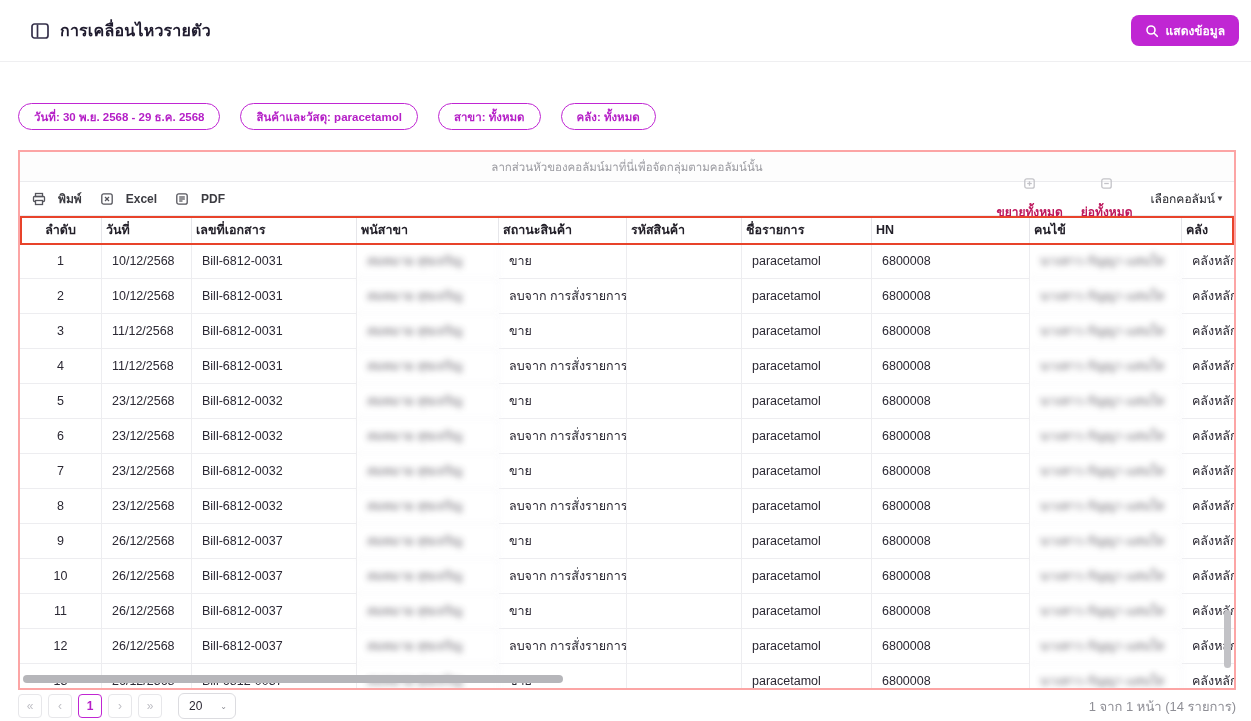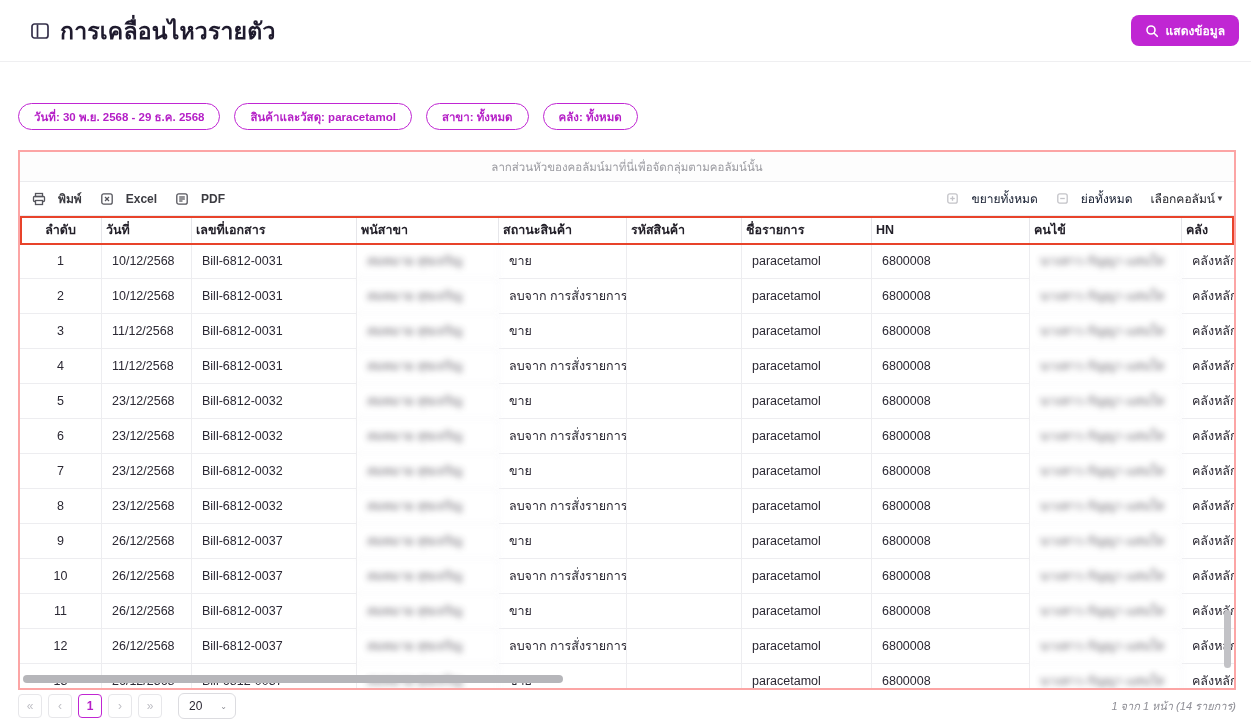--- a/index.html
+++ b/index.html
@@ -15,21 +15,21 @@
   .topbar {
     height: 62px;
     display: flex;
     align-items: center;
     justify-content: space-between;
     padding: 0 12px 0 30px;
     border-bottom: 1px solid #efeff1;
     background: #ffffff;
   }
   .title-wrap { display: flex; align-items: center; gap: 10px; }
-  .page-title { font-size: 23px; font-weight: bold; color: #1f1b2e; letter-spacing: .2px; }
+  .page-title { font-size: 16px; font-weight: bold; color: #1f1b2e; letter-spacing: .2px; }
   .title-icon { width: 20px; height: 20px; display: inline-flex; }
 
   .show-data-btn {
     background: #c026d3;
     color: #fff;
     border: none;
     border-radius: 8px;
     height: 31px;
     padding: 0 14px;
     font-size: 12px;
@@ -37,21 +37,21 @@
     display: inline-flex;
     align-items: center;
     gap: 7px;
     cursor: pointer;
     font-family: Liberation Serif, serif;
   }
 
   
   .chips-row {
     display: flex;
-    gap: 14px;
+    gap: 20px;
     margin: 41px 18px 0 18px;
   }
   .chip {
     border: 1px solid #c026d3;
     color: #b51fc7;
     border-radius: 15px;
     height: 27px;
     padding: 0 15px;
     display: inline-flex;
     align-items: center;
@@ -98,21 +98,21 @@
     align-items: center;
     gap: 12px;
     font-size: 12px;
     color: #3c3c42;
     font-weight: bold;
     background: none;
     border: none;
     cursor: pointer;
     font-family: inherit;
   }
-  .tool-btn.disabled { color: #0f172a; cursor: default; font-weight: normal; }
+  .tool-btn.disabled { color: #be185d; cursor: default; font-weight: bold; flex-direction: column; }
   .tool-btn.disabled svg { stroke: #c3c3c8; }
   .tool-btn svg { stroke: #55555c; }
   .choose-cols { color: #232329; font-weight: normal; gap: 1px; }
   .caret { font-size: 8px; color: #44444a; }
 
   
   .table-scroll { position: relative; width: 1280px; }
   .tr { display: flex; width: 1280px; background: #fff; }
   .thead .th {
     height: 28px;
@@ -221,21 +221,21 @@
     background: #fff;
     display: inline-flex;
     align-items: center;
     justify-content: space-between;
     padding: 0 8px 0 10px;
     font-size: 12px;
     color: #2b2833;
     cursor: pointer;
   }
   .page-size .caret { color: #8b8b92; }
-  .pager-summary { font-size: 11px; color: #8f8f96; font-style: italic; }
+  .pager-summary { font-size: 13px; color: #8f8f96; }
 </style>
 </head>
 <body>
 
 <div class="topbar">
   <div class="title-wrap">
     <span class="title-icon">
       <svg width="20" height="20" viewBox="0 0 20 20" fill="none">
         <rect x="2" y="3" width="16" height="14" rx="2.5" stroke="#35304a" stroke-width="1.7"></rect>
         <line x1="7.5" y1="3.5" x2="7.5" y2="16.5" stroke="#35304a" stroke-width="1.7"></line>

